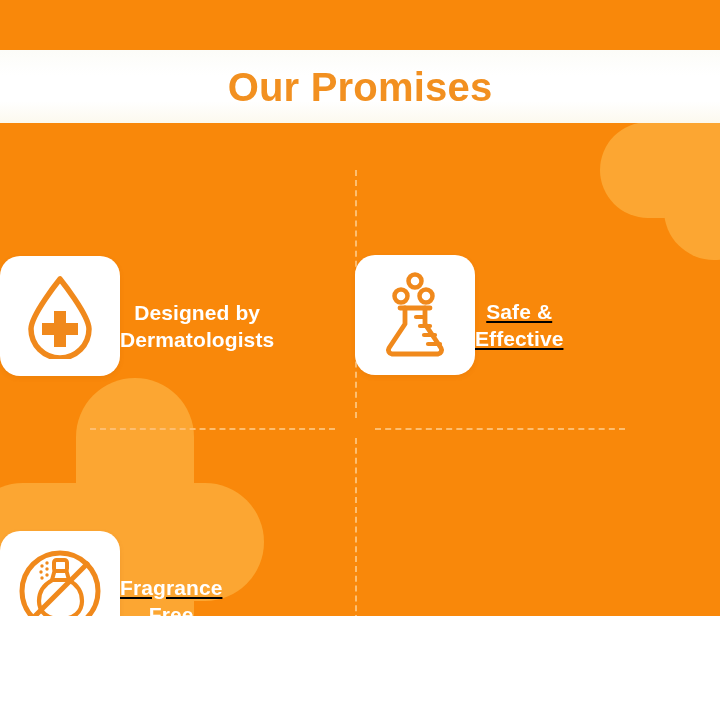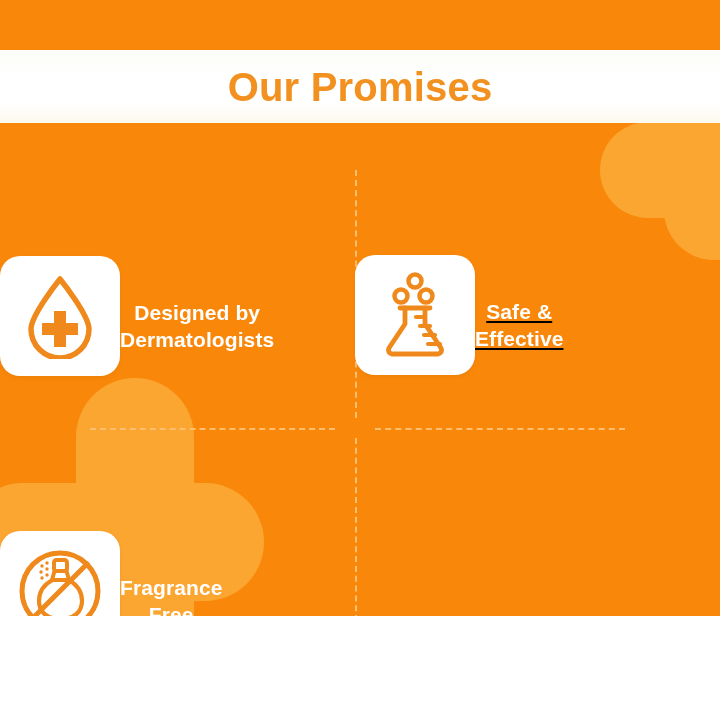--- a/index.html
+++ b/index.html
@@ -152,21 +152,21 @@
     white-space: pre-line;
     font-family: "Liberation Sans", sans-serif;
     letter-spacing: 0.1px;
   }
 
   
   #cell-derm  { padding-top: 64px; }
   #cell-safe  { padding-top: 62px; text-decoration: underline; }
   
   #cell-honest { padding-top: 44px; }
-  #cell-fragrance { padding-top: 44px; }
+  #cell-fragrance { padding-top: 44px; text-decoration: underline; }
 </style>
 </head>
 <body>
 
 <div id="poster">
 
   <div class="clover" id="deco-top-right">
     <span class="arm-h"></span>
     <span class="arm-v"></span>
   </div>

